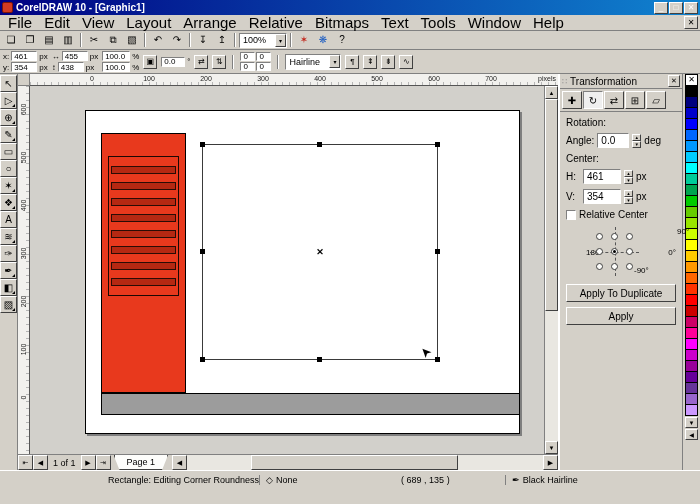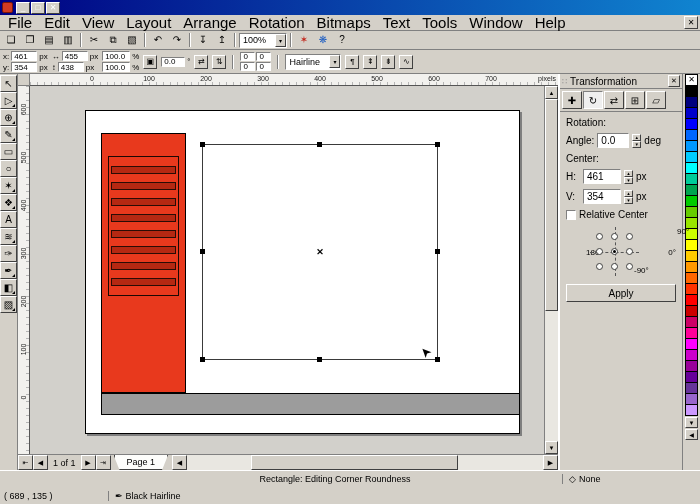--- a/index.html
+++ b/index.html
@@ -113,54 +113,55 @@
   .cl-right{right:0;top:21px;}
   .cl-bottom{left:68px;bottom:2px;}
   .d-btn{height:18px;font-size:10px;}
 
   
   .palette{width:18px;background:#d4d0c8;display:flex;flex-direction:column;align-items:center;padding-top:1px;flex:none;border-left:1px solid #808080;}
   .swatch{width:13px;height:12px;border:1px solid #000;margin-top:-1px;flex:none;font-size:8px;line-height:10px;text-align:center;}
   .pal-btn{width:13px;height:11px;font-size:6px;margin-top:1px;flex:none;}
 
   
-  .statusbar{height:34px;border-top:1px solid #ffffff;display:flex;flex-direction:column;font-size:9px;flex:none;background:#d4d0c8;}
+  .statusbar{height:34px;border-top:1px solid #ffffff;display:flex;flex-direction:row;font-size:9px;flex:none;background:#d4d0c8;}
   .st-row{height:17px;display:flex;align-items:center;}
   .st-left{width:108px;padding-left:4px;flex:none;}
   .st-center{flex:1;text-align:center;white-space:nowrap;overflow:hidden;}
   .st-right{width:138px;display:flex;align-items:center;gap:3px;padding-left:6px;flex:none;border-left:1px solid #808080;}
   .st-icon{font-size:9px;}
 </style>
 </head>
 <body>
 
 <div class="app">
 
   <div class="titlebar">
     <div class="app-icon"></div>
+    <div class="title">CorelDRAW 10 - [Graphic1]</div>
     <div class="winbtns">
       <div class="wbtn r ctr">
           <span>_</span>
         </div>
       <div class="wbtn r ctr">
           <span>□</span>
         </div>
       <div class="wbtn r ctr">
           <span>✕</span>
         </div>
     </div>
   </div>
 
   <div class="menubar">
     <span class="menu-item">File</span>
     <span class="menu-item">Edit</span>
     <span class="menu-item">View</span>
     <span class="menu-item">Layout</span>
     <span class="menu-item">Arrange</span>
-    <span class="menu-item">Rotation</span>
+    <span class="menu-item">Relative</span>
     <span class="menu-item">Bitmaps</span>
     <span class="menu-item">Text</span>
     <span class="menu-item">Tools</span>
     <span class="menu-item">Window</span>
     <span class="menu-item">Help</span>
     <span class="menu-spacer"></span>
     <div class="doc-close r ctr">
         <span>✕</span>
       </div>
   </div>
@@ -510,20 +511,21 @@
             <div class="cdot cd2"></div>
             <div class="cdot cd3"></div>
             <div class="cdot cd4"></div>
             <div class="cdot cd5 sel"></div>
             <div class="cdot cd6"></div>
             <div class="cdot cd7"></div>
             <div class="cdot cd8"></div>
             <div class="cdot cd9"></div>
           </div>
         </div>
+        <div class="d-btn r ctr">Apply To Duplicate</div>
         <div class="d-btn r ctr">Apply</div>
       </div>
     </div>
 
     <div class="palette">
       <div class="swatch" style="background:#fff">✕</div>
       <div class="swatch" style="background-color: rgb(0, 0, 0);"></div>
       <div class="swatch" style="background-color: rgb(0, 0, 127);"></div>
       <div class="swatch" style="background-color: rgb(0, 0, 204);"></div>
       <div class="swatch" style="background-color: rgb(0, 0, 255);"></div>

